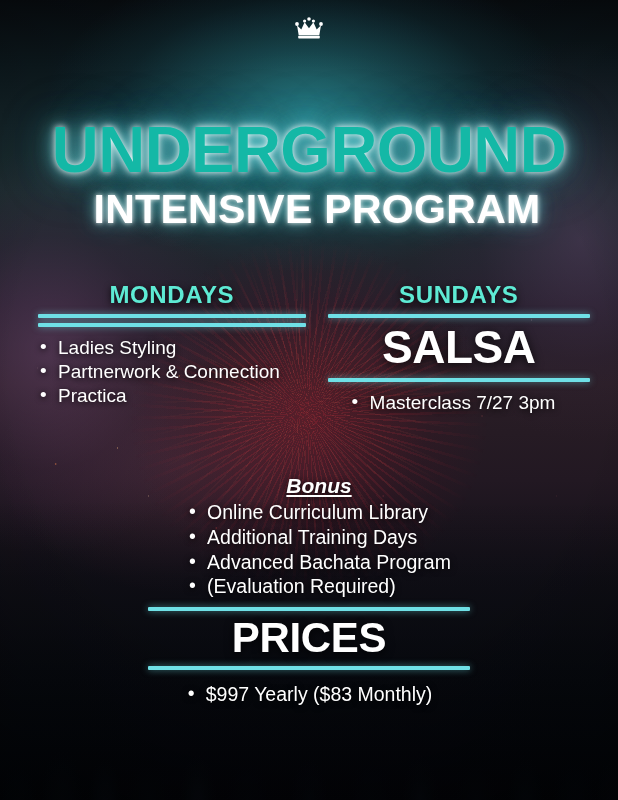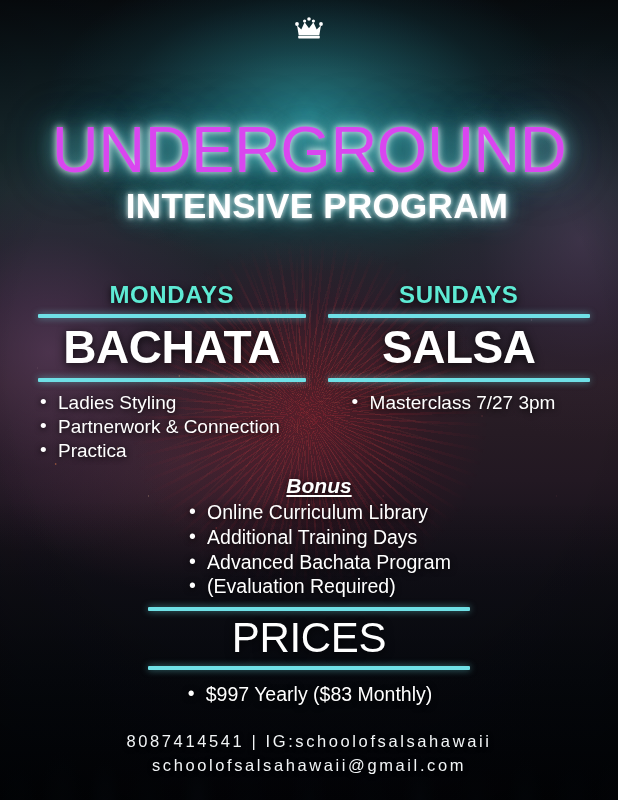--- a/index.html
+++ b/index.html
@@ -172,33 +172,33 @@
   
   .headline {
     position: absolute;
     top: 118px;
     left: 0;
     right: 0;
     text-align: center;
   }
   .title-main {
     font-size: 65px;
-    font-weight: normal;
+    font-weight: bold;
     letter-spacing: -0.5px;
     line-height: 0.98;
-    color: #d946ef;
+    color: #14b8a6;
     margin: 0;
     text-shadow:
       0 0 7px rgba(255,255,255,0.95),
       0 0 18px rgba(120,236,240,0.85),
       0 0 34px rgba(70,206,216,0.6),
       0 0 60px rgba(40,170,186,0.42);
   }
   .title-sub {
-    font-size: 35px;
+    font-size: 41px;
     font-weight: bold;
     letter-spacing: 0.3px;
     line-height: 1.05;
     margin: 6px 0 0 16px;
     color: #ffffff;
     text-shadow:
       0 0 5px rgba(255,255,255,0.9),
       0 0 14px rgba(120,236,240,0.7),
       0 0 28px rgba(60,190,205,0.45);
   }
@@ -316,21 +316,21 @@
   
   .prices {
     position: absolute;
     top: 602px;
     left: 148px;
     width: 322px;
     text-align: center;
   }
   .prices-title {
     font-size: 42px;
-    font-weight: normal;
+    font-weight: bold;
     letter-spacing: -0.3px;
     line-height: 1.06;
     margin: 0;
     color: #fff;
     text-shadow: 0 2px 10px rgba(0,0,0,0.85);
   }
   .prices-list {
     display: inline-block;
     text-align: left;
     list-style: none;
@@ -402,21 +402,20 @@
     <div class="headline">
       <h1 class="title-main">UNDERGROUND</h1>
       <h2 class="title-sub">INTENSIVE PROGRAM</h2>
     </div>
 
     <div class="columns">
 
       <div class="col col-left">
         <p class="day">MONDAYS</p>
         <div class="rule"></div>
-        <p class="dance">BACHATA</p>
         <div class="rule"></div>
         <ul class="bullets">
           <li>Ladies Styling</li>
           <li>Partnerwork &amp; Connection</li>
           <li>Practica</li>
         </ul>
       </div>
 
       <div class="col col-right">
         <p class="day">SUNDAYS</p>
@@ -442,19 +441,15 @@
 
     <div class="prices">
       <div class="rule"></div>
       <p class="prices-title">PRICES</p>
       <div class="rule"></div>
       <ul class="prices-list">
         <li>$997 Yearly ($83 Monthly)</li>
       </ul>
     </div>
 
-    <div class="footer">
-      <p class="footer-line">8087414541 | IG:schoolofsalsahawaii</p>
-      <p class="footer-line">schoolofsalsahawaii@gmail.com</p>
-    </div>
 
   </div>
 </div>
 
 </body></html>

